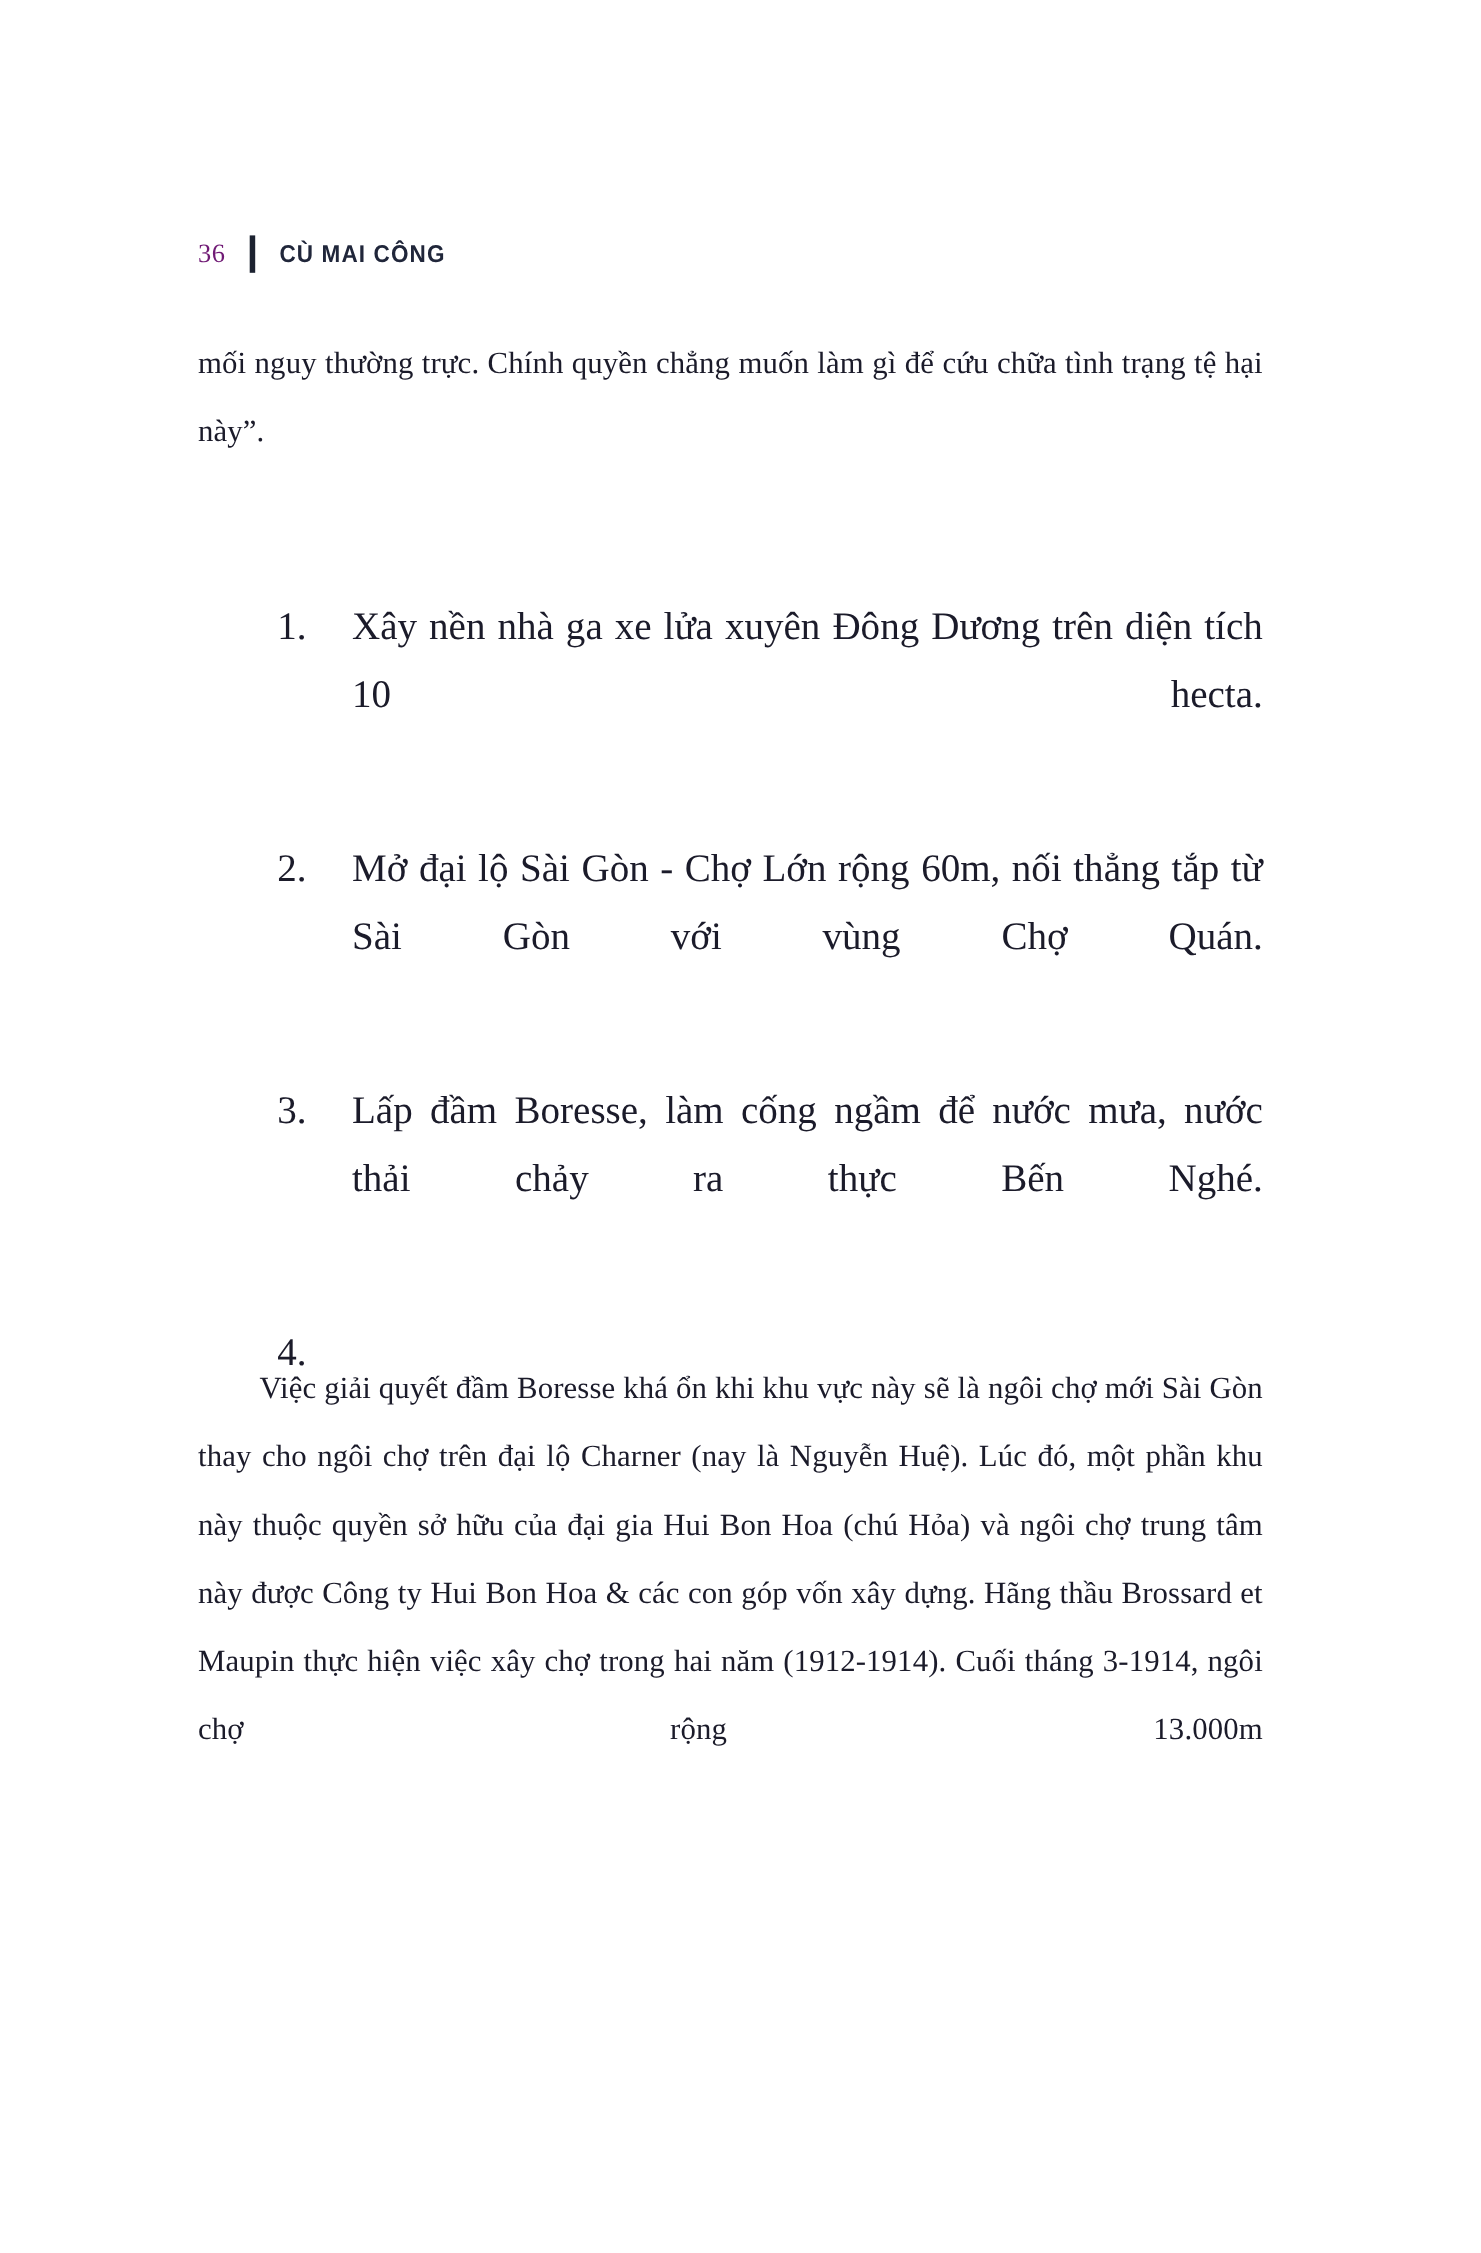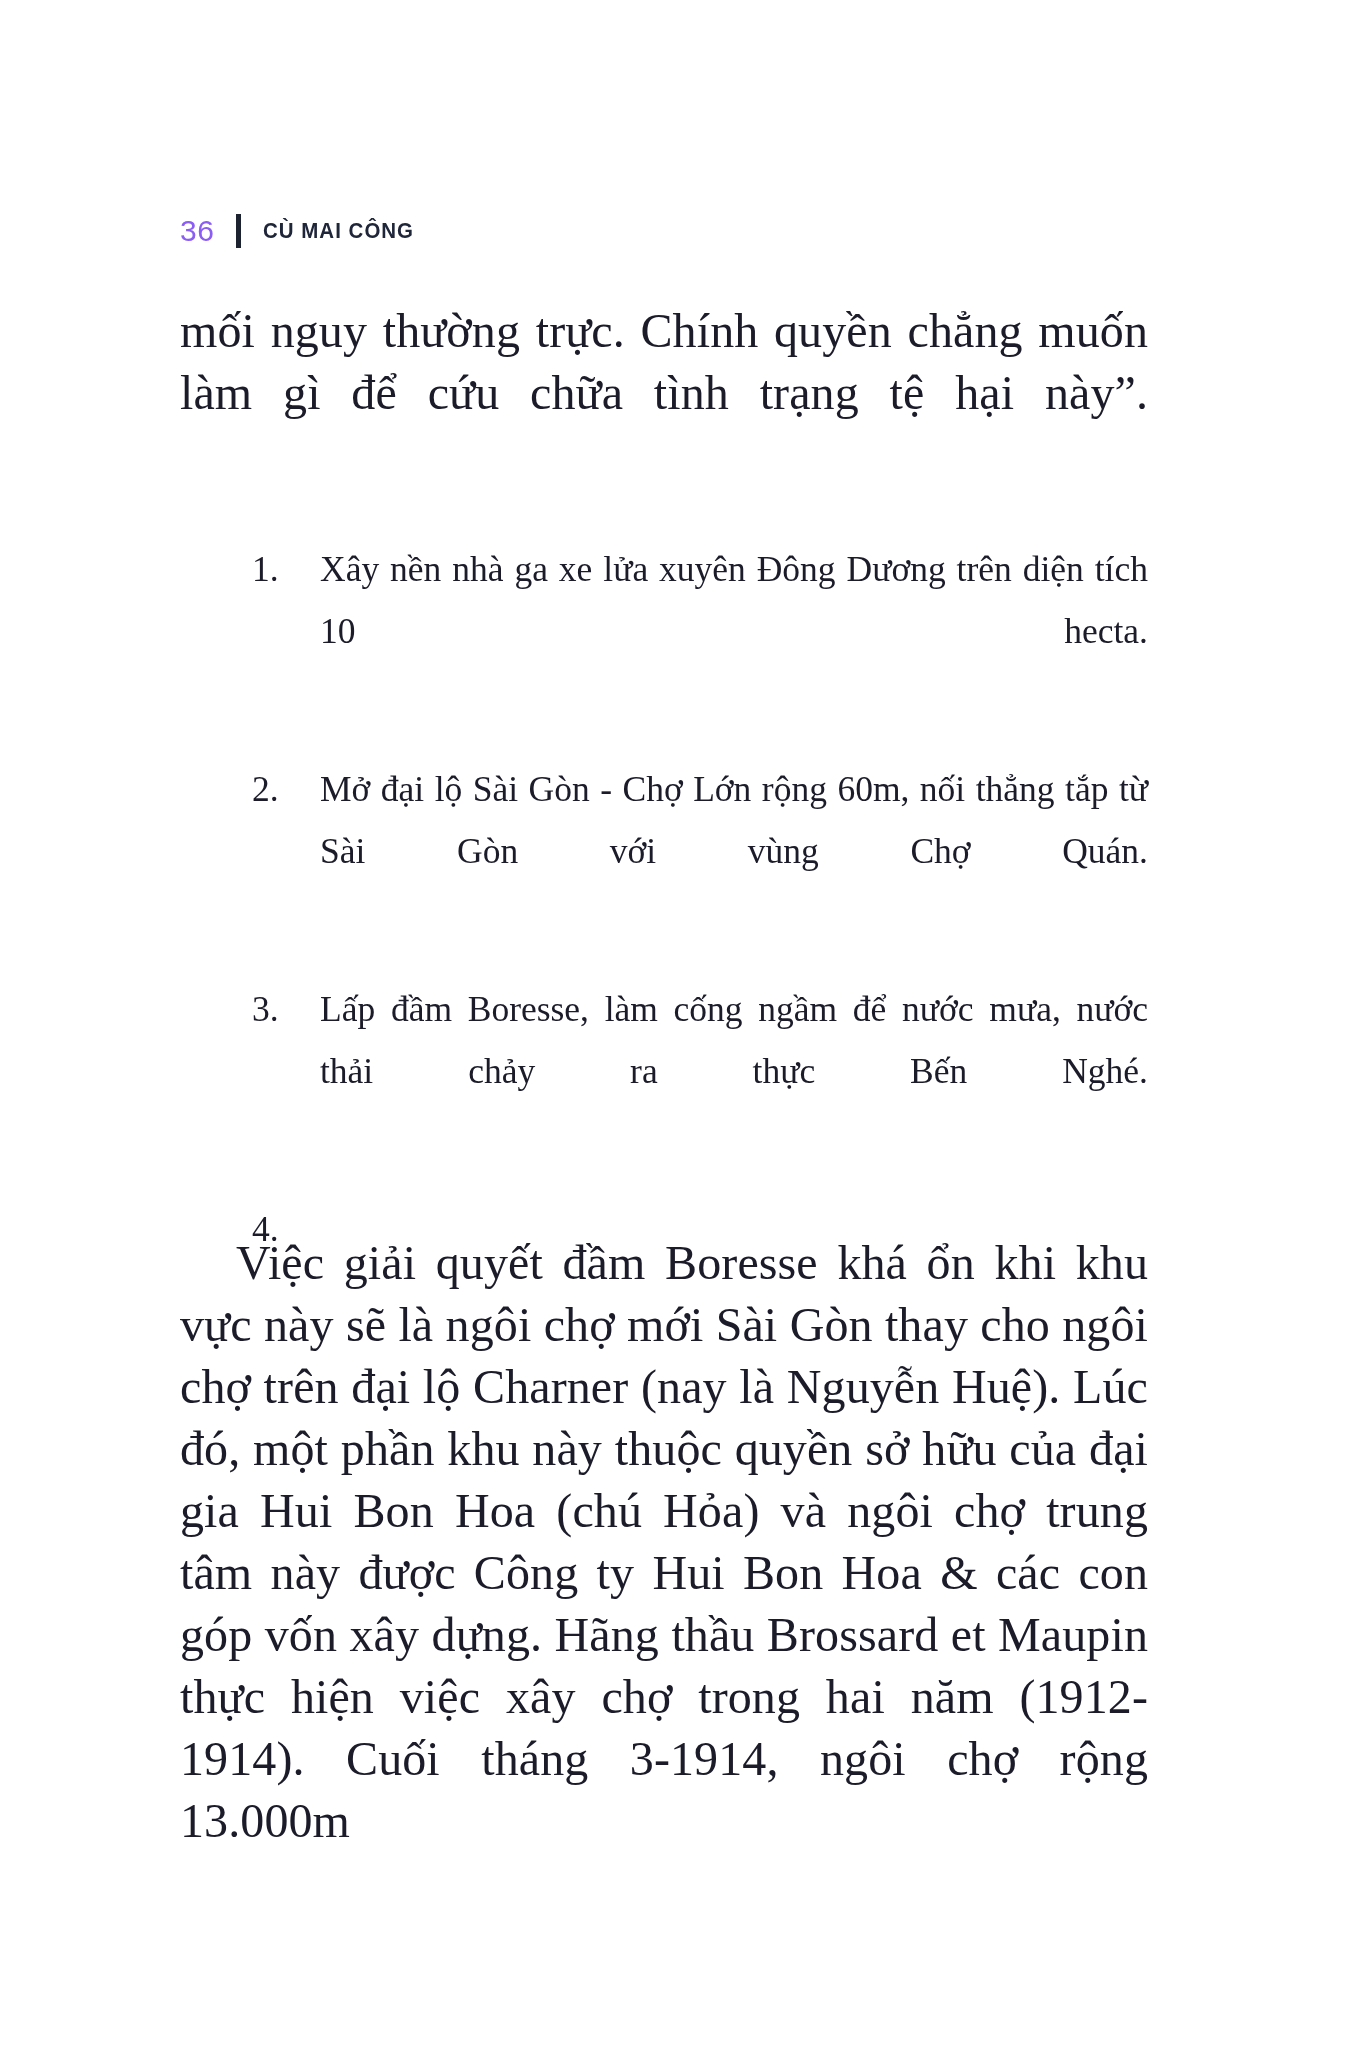--- a/index.html
+++ b/index.html
@@ -28,24 +28,24 @@
   
   .running-head {
     position: absolute;
     left: 180px;
     top: 208px;
     display: flex;
     align-items: center;
     height: 46px;
   }
   .folio {
-    font-family: Liberation Sans, sans-serif;
-    font-size: 30px;
+    font-family: Liberation Serif, serif;
+    font-size: 24px;
     font-weight: 400;
-    color: #8b5cf6;
+    color: #701a75;
     letter-spacing: 0.5px;
     line-height: 1;
   }
   .head-rule {
     width: 5px;
     height: 34px;
     background: #1c2230;
     margin: 0 22px 0 22px;
     display: inline-block;
   }
@@ -64,21 +64,21 @@
   
   .textblock {
     position: absolute;
     left: 180px;
     top: 300px;
     width: 968px;
   }
 
   p.para {
     margin: 0 0 0 0;
-    font-size: 48px;
+    font-size: 28px;
     line-height: 62px;
     text-align: justify;
     text-justify: inter-word;
     -webkit-hyphens: none;
     hyphens: none;
     letter-spacing: 0.1px;
   }
   p.para.indent {
     text-indent: 56px;
   }

